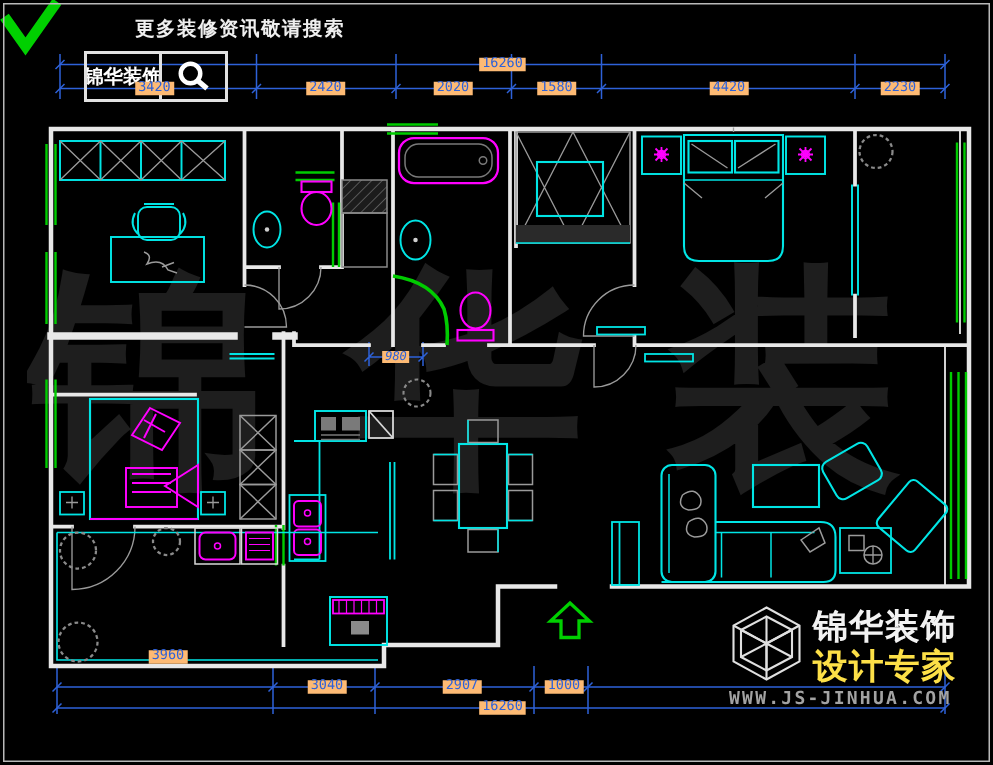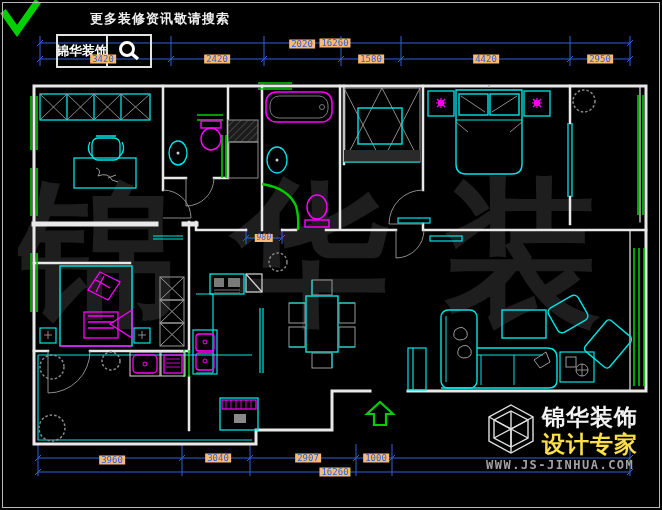--- a/index.html
+++ b/index.html
@@ -323,25 +323,25 @@
       <svg width="26" height="24" viewBox="0 0 26 24">
         <circle cx="11" cy="10" r="6.5" fill="none" stroke="#fff" stroke-width="3"></circle>
         <line x1="15.5" y1="14.5" x2="22" y2="20" stroke="#fff" stroke-width="3.5"></line>
       </svg>
     </div>
   </div>
 
   <span class="dim" style="left:335px;top:43px">16260</span>
   <span class="dim" style="left:103px;top:59px">3420</span>
   <span class="dim" style="left:217px;top:59px">2420</span>
-  <span class="dim" style="left:302px;top:44px">2020</span>
+  <span class="dim" style="left:302px;top:59px">2020</span>
   <span class="dim" style="left:371px;top:59px">1580</span>
   <span class="dim" style="left:486px;top:59px">4420</span>
-  <span class="dim" style="left:600px;top:59px">2950</span>
-  <span class="dim" style="left:112px;top:460px">3960</span>
+  <span class="dim" style="left:600px;top:59px">2230</span>
+  <span class="dim" style="left:112px;top:438px">3960</span>
   <span class="dim" style="left:218px;top:458px">3040</span>
   <span class="dim" style="left:308px;top:458px">2907</span>
   <span class="dim" style="left:376px;top:458px">1000</span>
   <span class="dim" style="left:335px;top:472px">16260</span>
   <span class="dim small" style="left:264px;top:238px">980</span>
 
   <div id="footer">
     <svg class="cube" width="54" height="54" viewBox="0 0 54 54">
       <g fill="none" stroke="#e0e0e0" stroke-width="1.4">
         <polygon points="27,3 49,15 49,39 27,51 5,39 5,15"></polygon>

